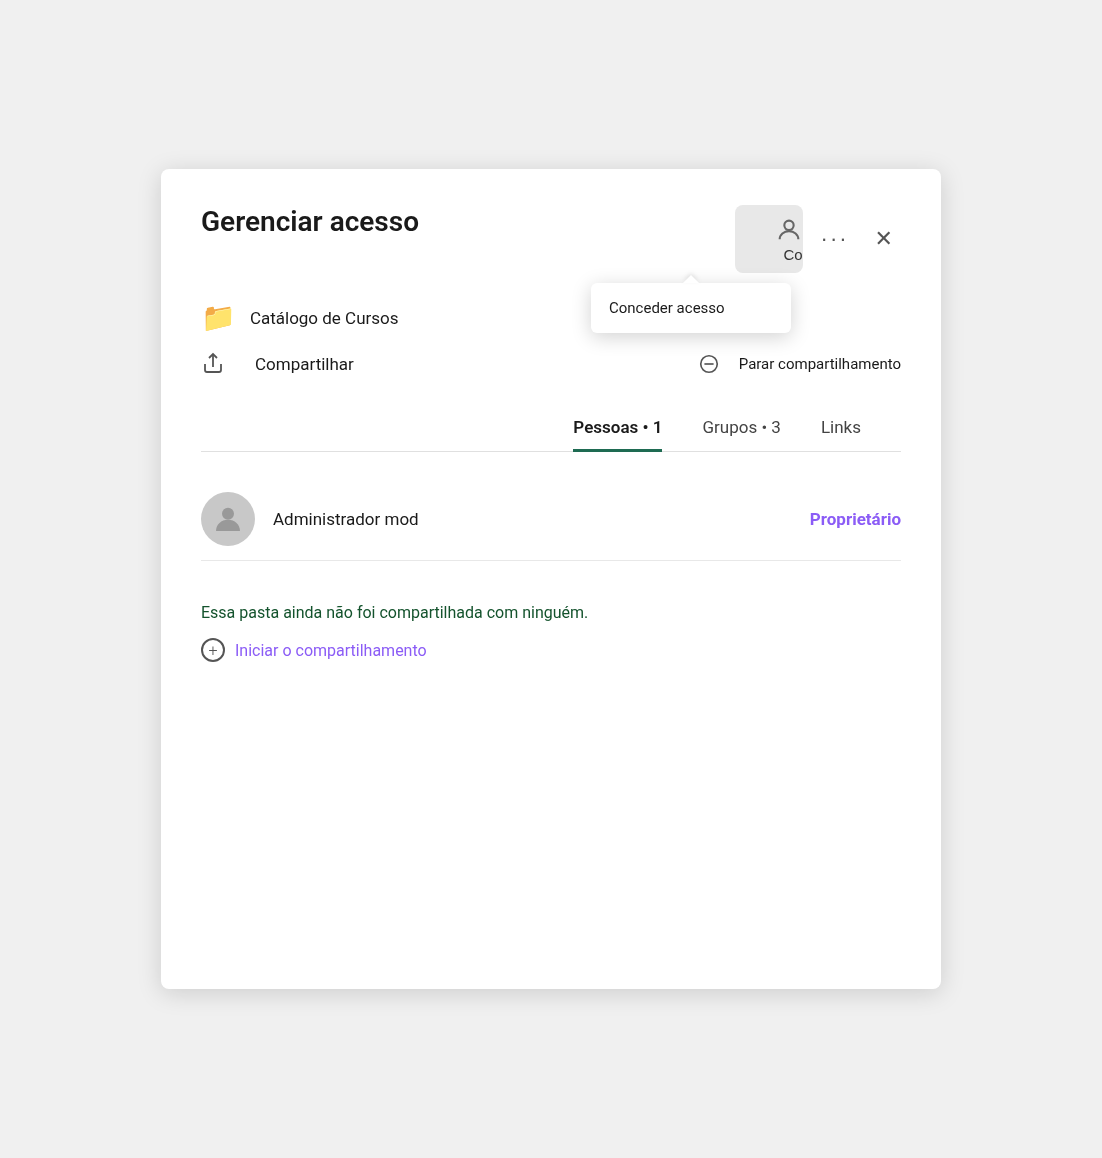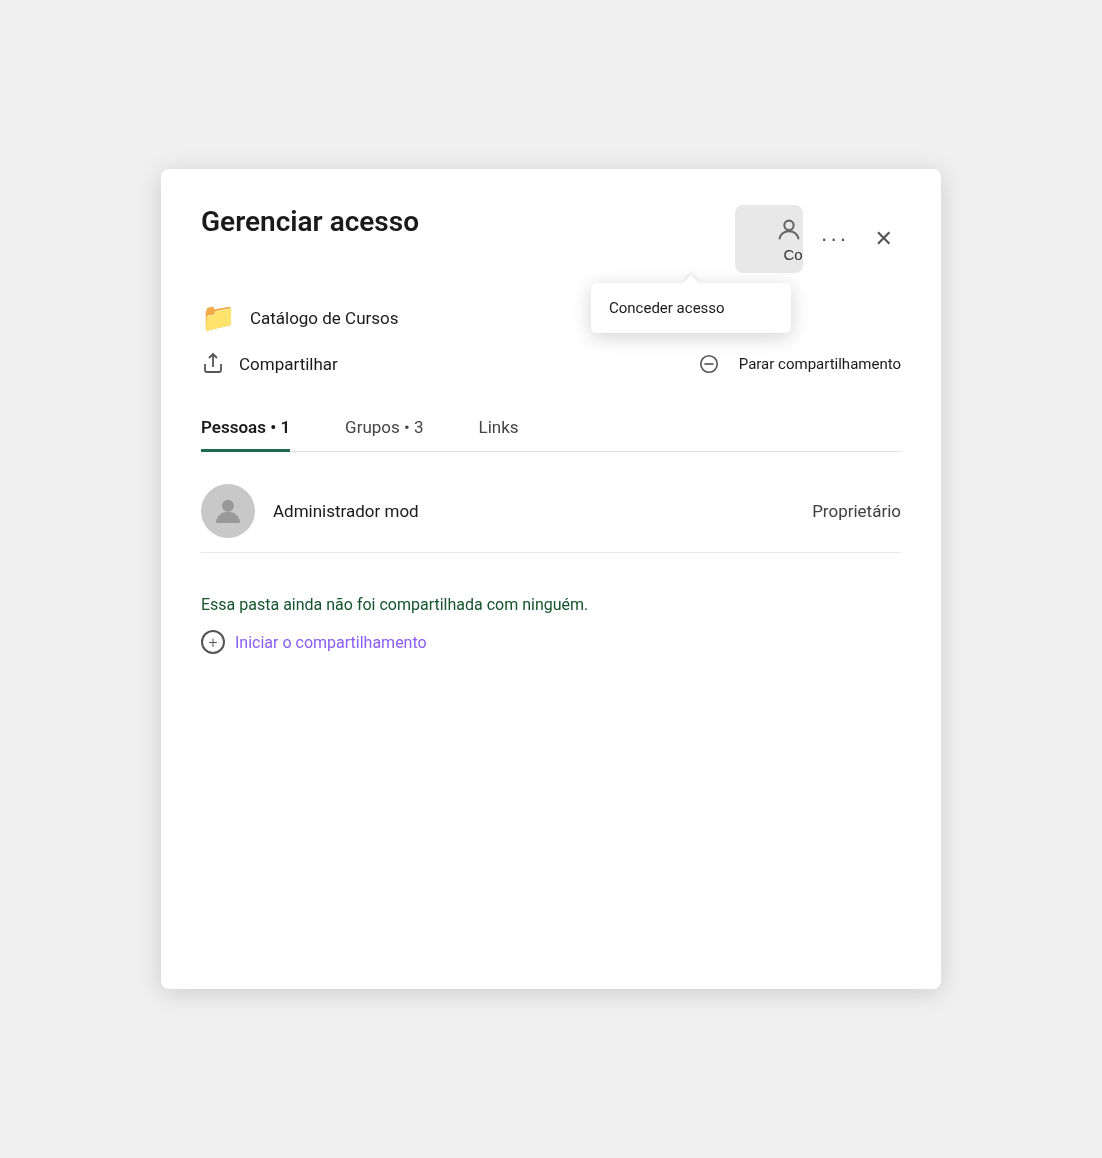--- a/index.html
+++ b/index.html
@@ -129,21 +129,21 @@
     
     .share-row {
       display: flex;
       align-items: center;
       justify-content: space-between;
       margin-bottom: 28px;
     }
     .share-left {
       display: flex;
       align-items: center;
-      gap: 14px;
+      gap: 30px;
     }
     .share-icon {
       width: 24px;
       height: 24px;
       color: #555;
     }
     .share-label {
       font-size: 17px;
       color: #1a1a1a;
     }
@@ -158,23 +158,24 @@
       height: 22px;
       color: #555;
     }
     .stop-label {
       font-size: 15px;
       color: #1a1a1a;
     }
     
     .tabs {
       display: flex;
-      gap: 15px;
+      gap: 0;
       border-bottom: 1px solid #e0e0e0;
-      margin-bottom: 4px;
+      margin-bottom: 12px;
+      justify-content: flex-end;
     }
     .tab {
       padding: 12px 0;
       margin-right: 40px;
       font-size: 17px;
       color: #444;
       cursor: pointer;
       border-bottom: 3px solid transparent;
       position: relative;
       top: 1px;
@@ -209,21 +210,22 @@
       display: flex;
       align-items: center;
       justify-content: center;
     }
     .person-name {
       font-size: 17px;
       color: #1a1a1a;
     }
     .person-role {
       font-size: 17px;
-      color: #404040;
+      color: #8b5cf6;
+      font-weight: bold;
     }
     
     .empty-state {
       padding-top: 20px;
     }
     .empty-text {
       font-size: 16px;
       color: #14532d;
       margin-bottom: 16px;
     }

